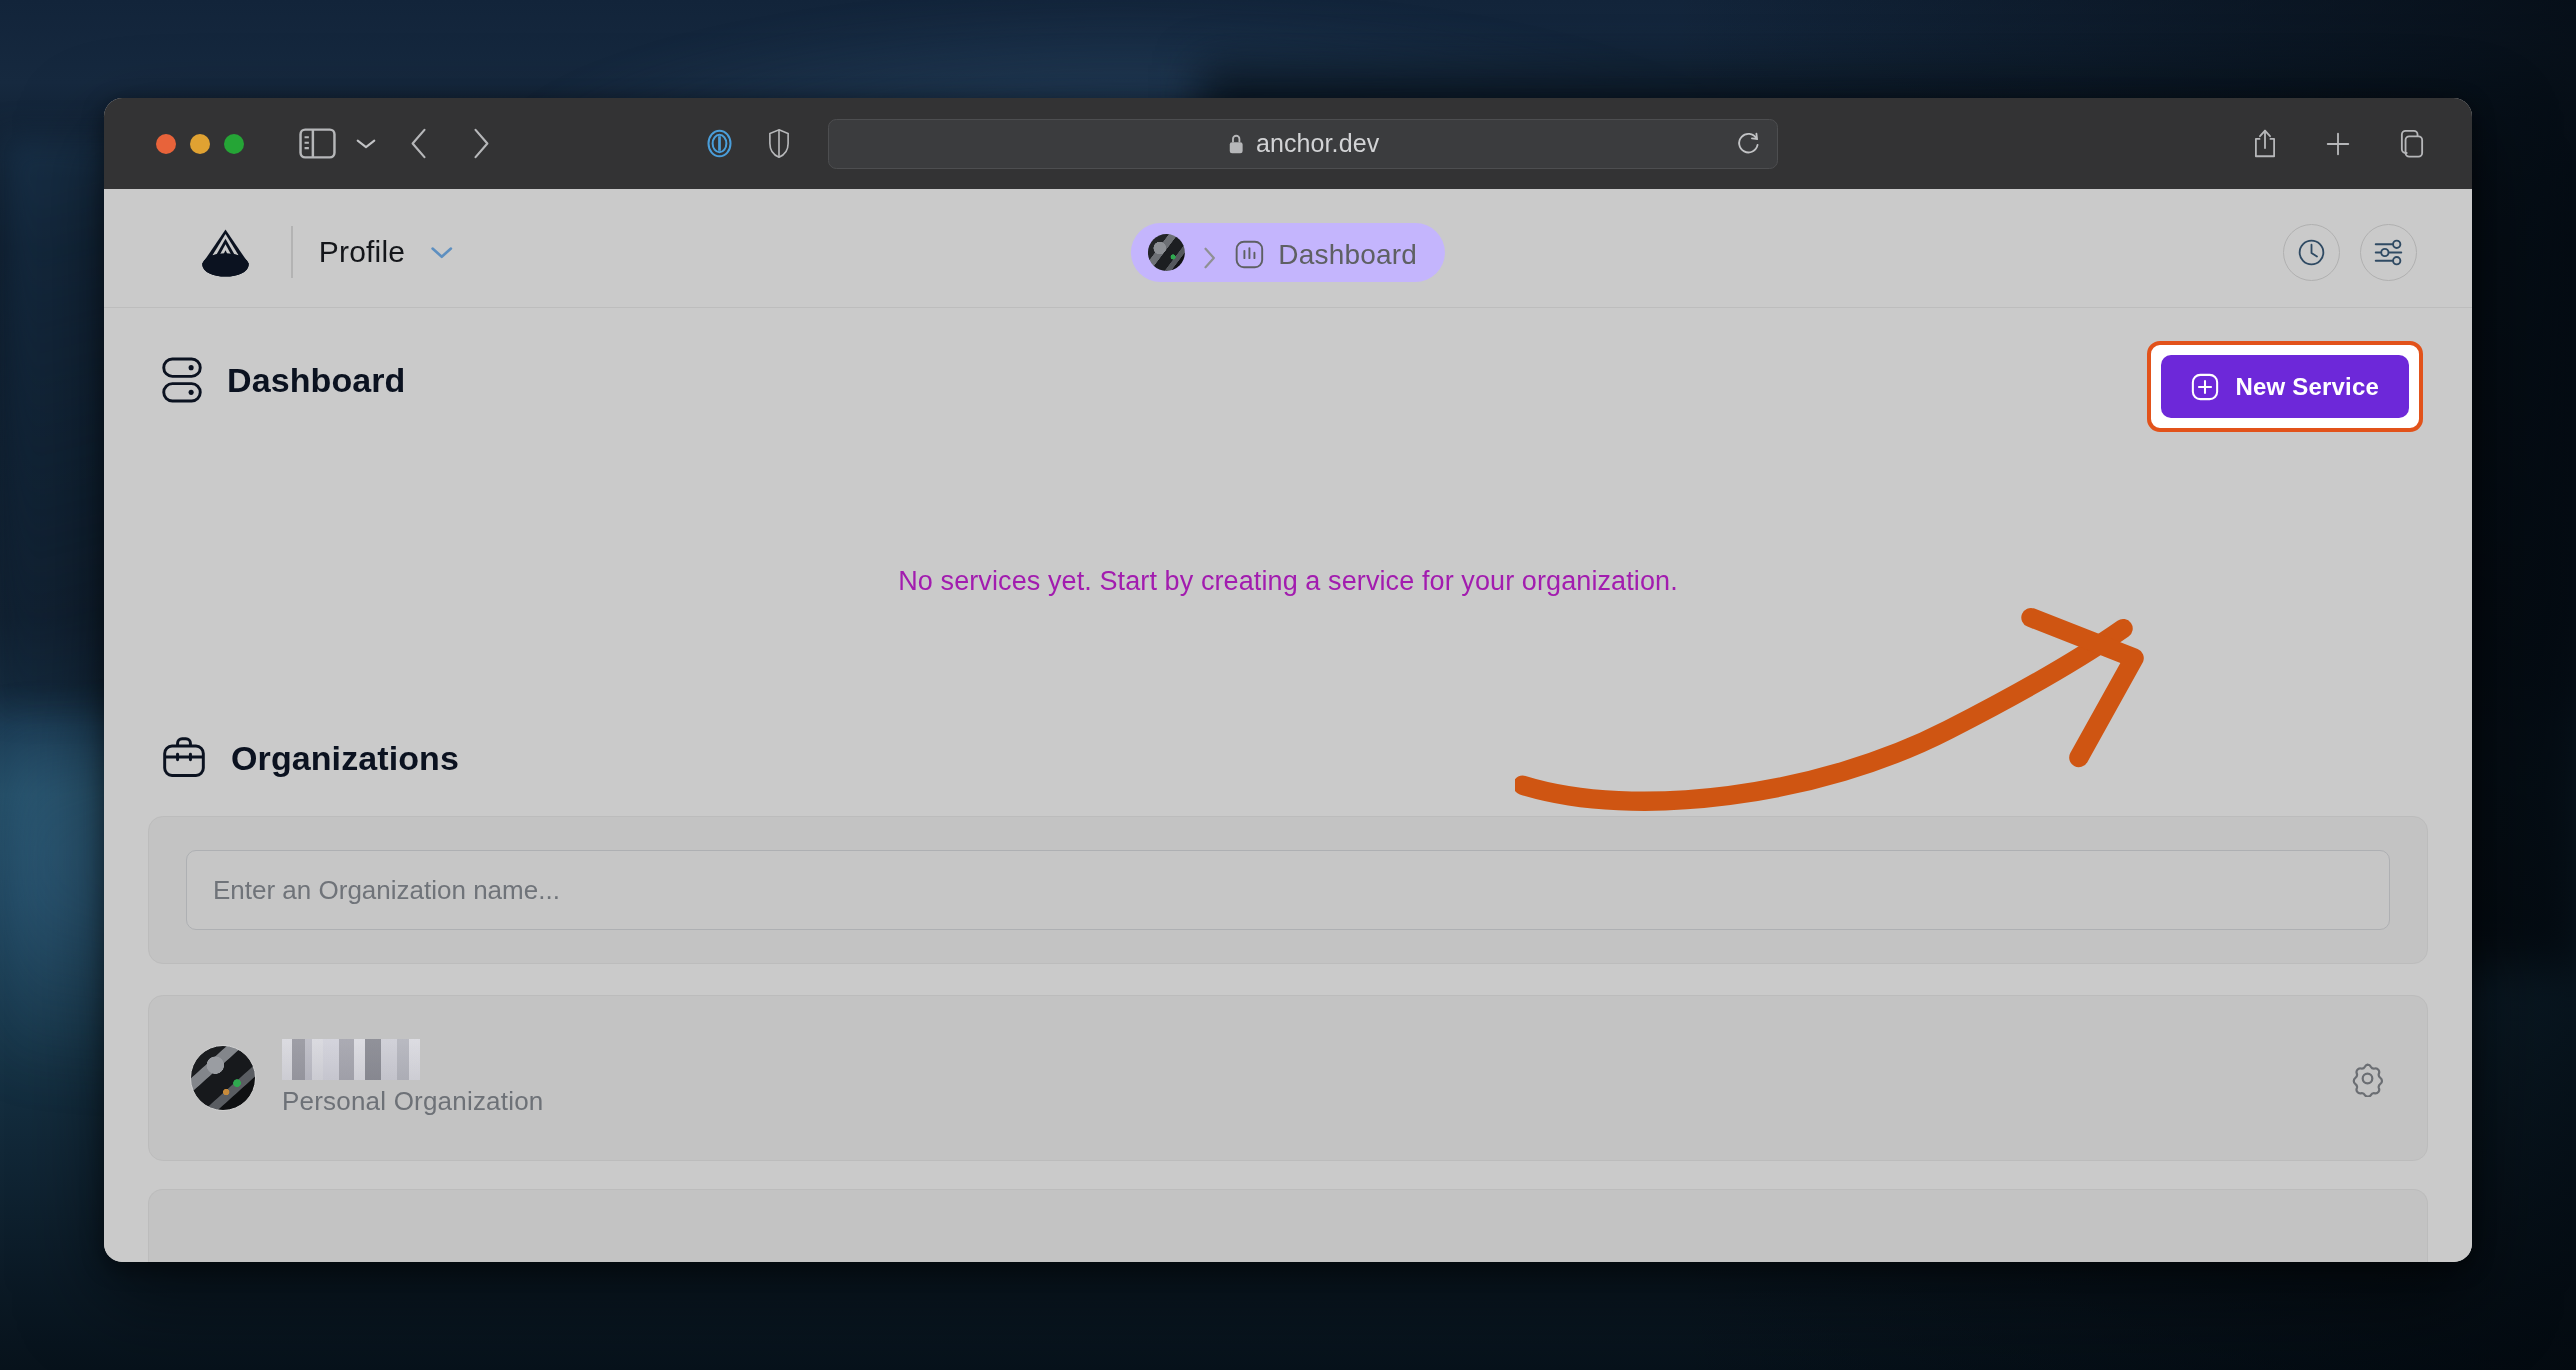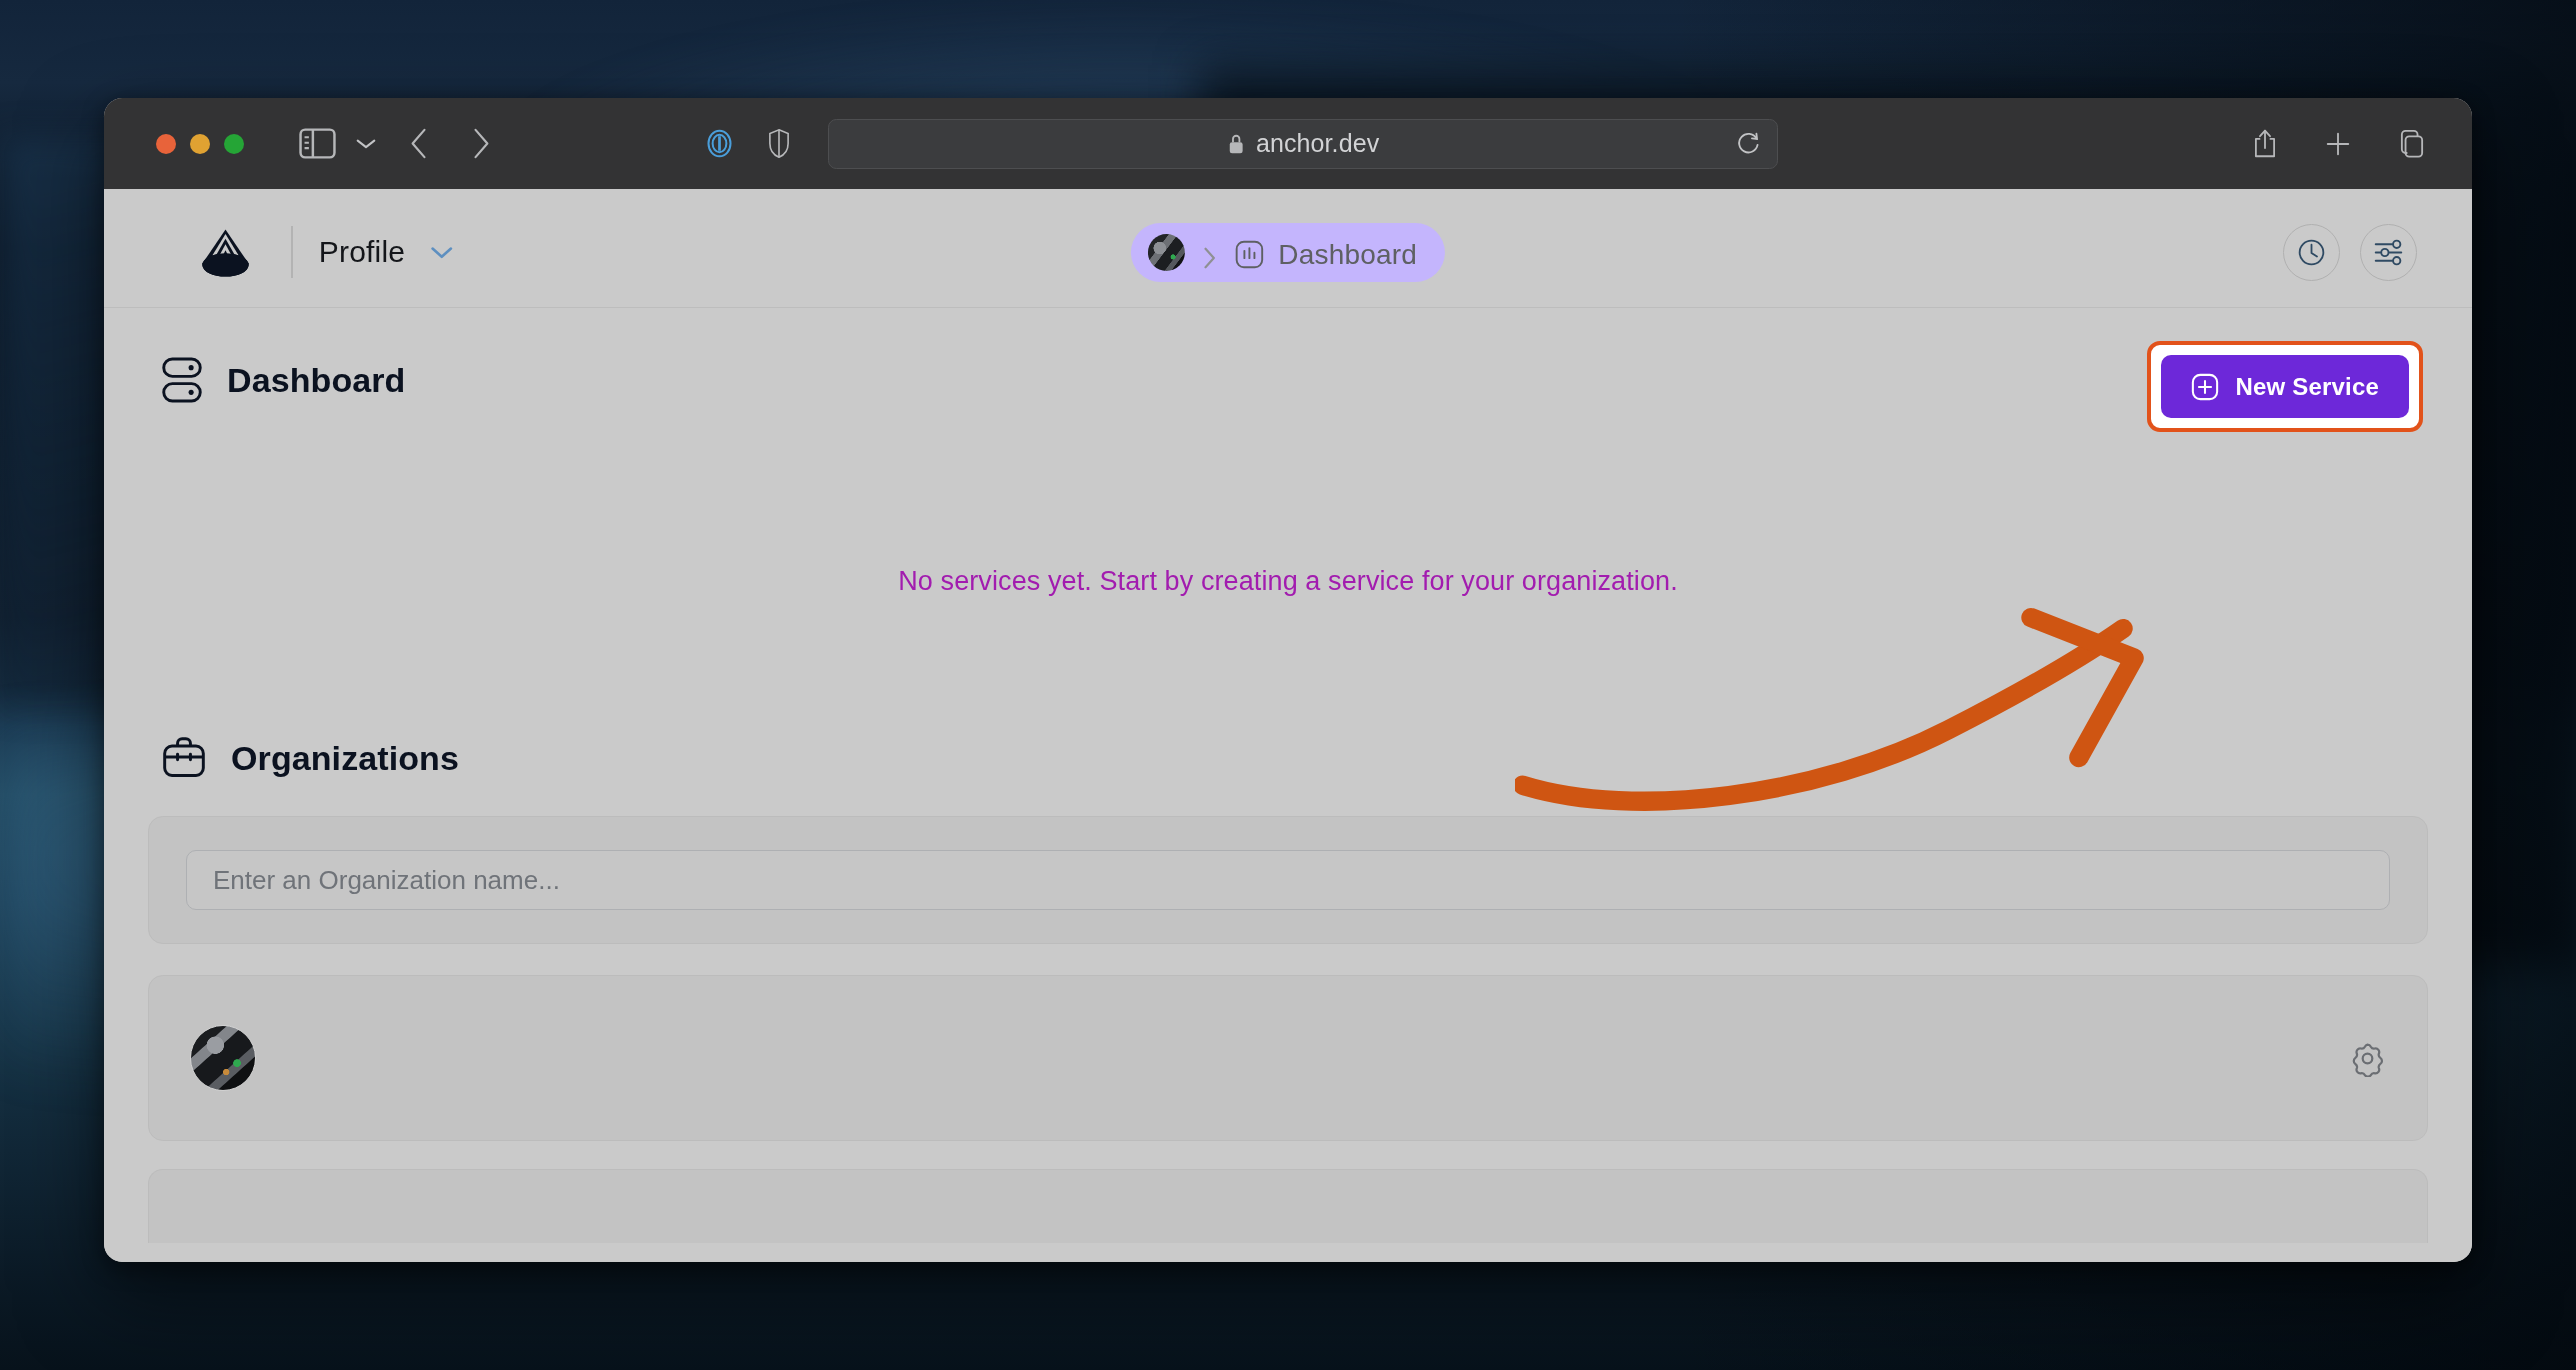--- a/index.html
+++ b/index.html
@@ -216,21 +216,21 @@
   .card {
     margin-top: 35px;
     background: #c3c3c3;
     border: 0.9px solid #bcbcbc;
     border-radius: 14.8px;
     padding: 33px 37px;
     display: flex; align-items: center; gap: 29.5px;
   }
   .org-input {
     flex: 1;
-    height: 60px;
+    height: 80px;
     background: #c6c6c6;
     border: 0.9px solid #aeb0b3;
     border-radius: 10px;
     padding: 0 26px;
     font-size: 26px;
     color: #b91c1c;
     font-family: "Liberation Sans", sans-serif;
     outline: none;
   }
   .org-input::placeholder { color: #6f7379; }
@@ -489,20 +489,24 @@
           <span class="section-title">Organizations</span>
         </div>
 
         <div class="card">
           <input class="org-input" type="text" placeholder="Enter an Organization name..." style="">
         </div>
 
         <div class="card org-row">
           <div class="org-left">
             <span class="org-avatar"></span>
+            <span class="org-meta">
+              <span class="org-name-redacted"></span>
+              <span class="org-sub">Personal Organization</span>
+            </span>
           </div>
           <span class="gear-btn">
             <svg width="37" height="37" viewBox="0 0 40 40" fill="none" stroke="currentColor" stroke-width="2.4">
               <path d="M20 5 a4 4 0 0 1 3.6 2.2 4 4 0 0 0 4.4 2 4 4 0 0 1 4.3 5.6 4 4 0 0 0 1.6 4.5 4 4 0 0 1 0 6.6 4 4 0 0 0-1.6 4.5 4 4 0 0 1-4.3 5.6 4 4 0 0 0-4.4 2 4 4 0 0 1-6.4 0 4 4 0 0 0-4.4-2 4 4 0 0 1-4.3-5.6 4 4 0 0 0-1.6-4.5 4 4 0 0 1 0-6.6 4 4 0 0 0 1.6-4.5 4 4 0 0 1 4.3-5.6 4 4 0 0 0 4.4-2 A4 4 0 0 1 20 5 Z"></path>
               <circle cx="20" cy="20" r="5.2"></circle>
             </svg>
           </span>
         </div>
 
         <div class="card partial"></div>

